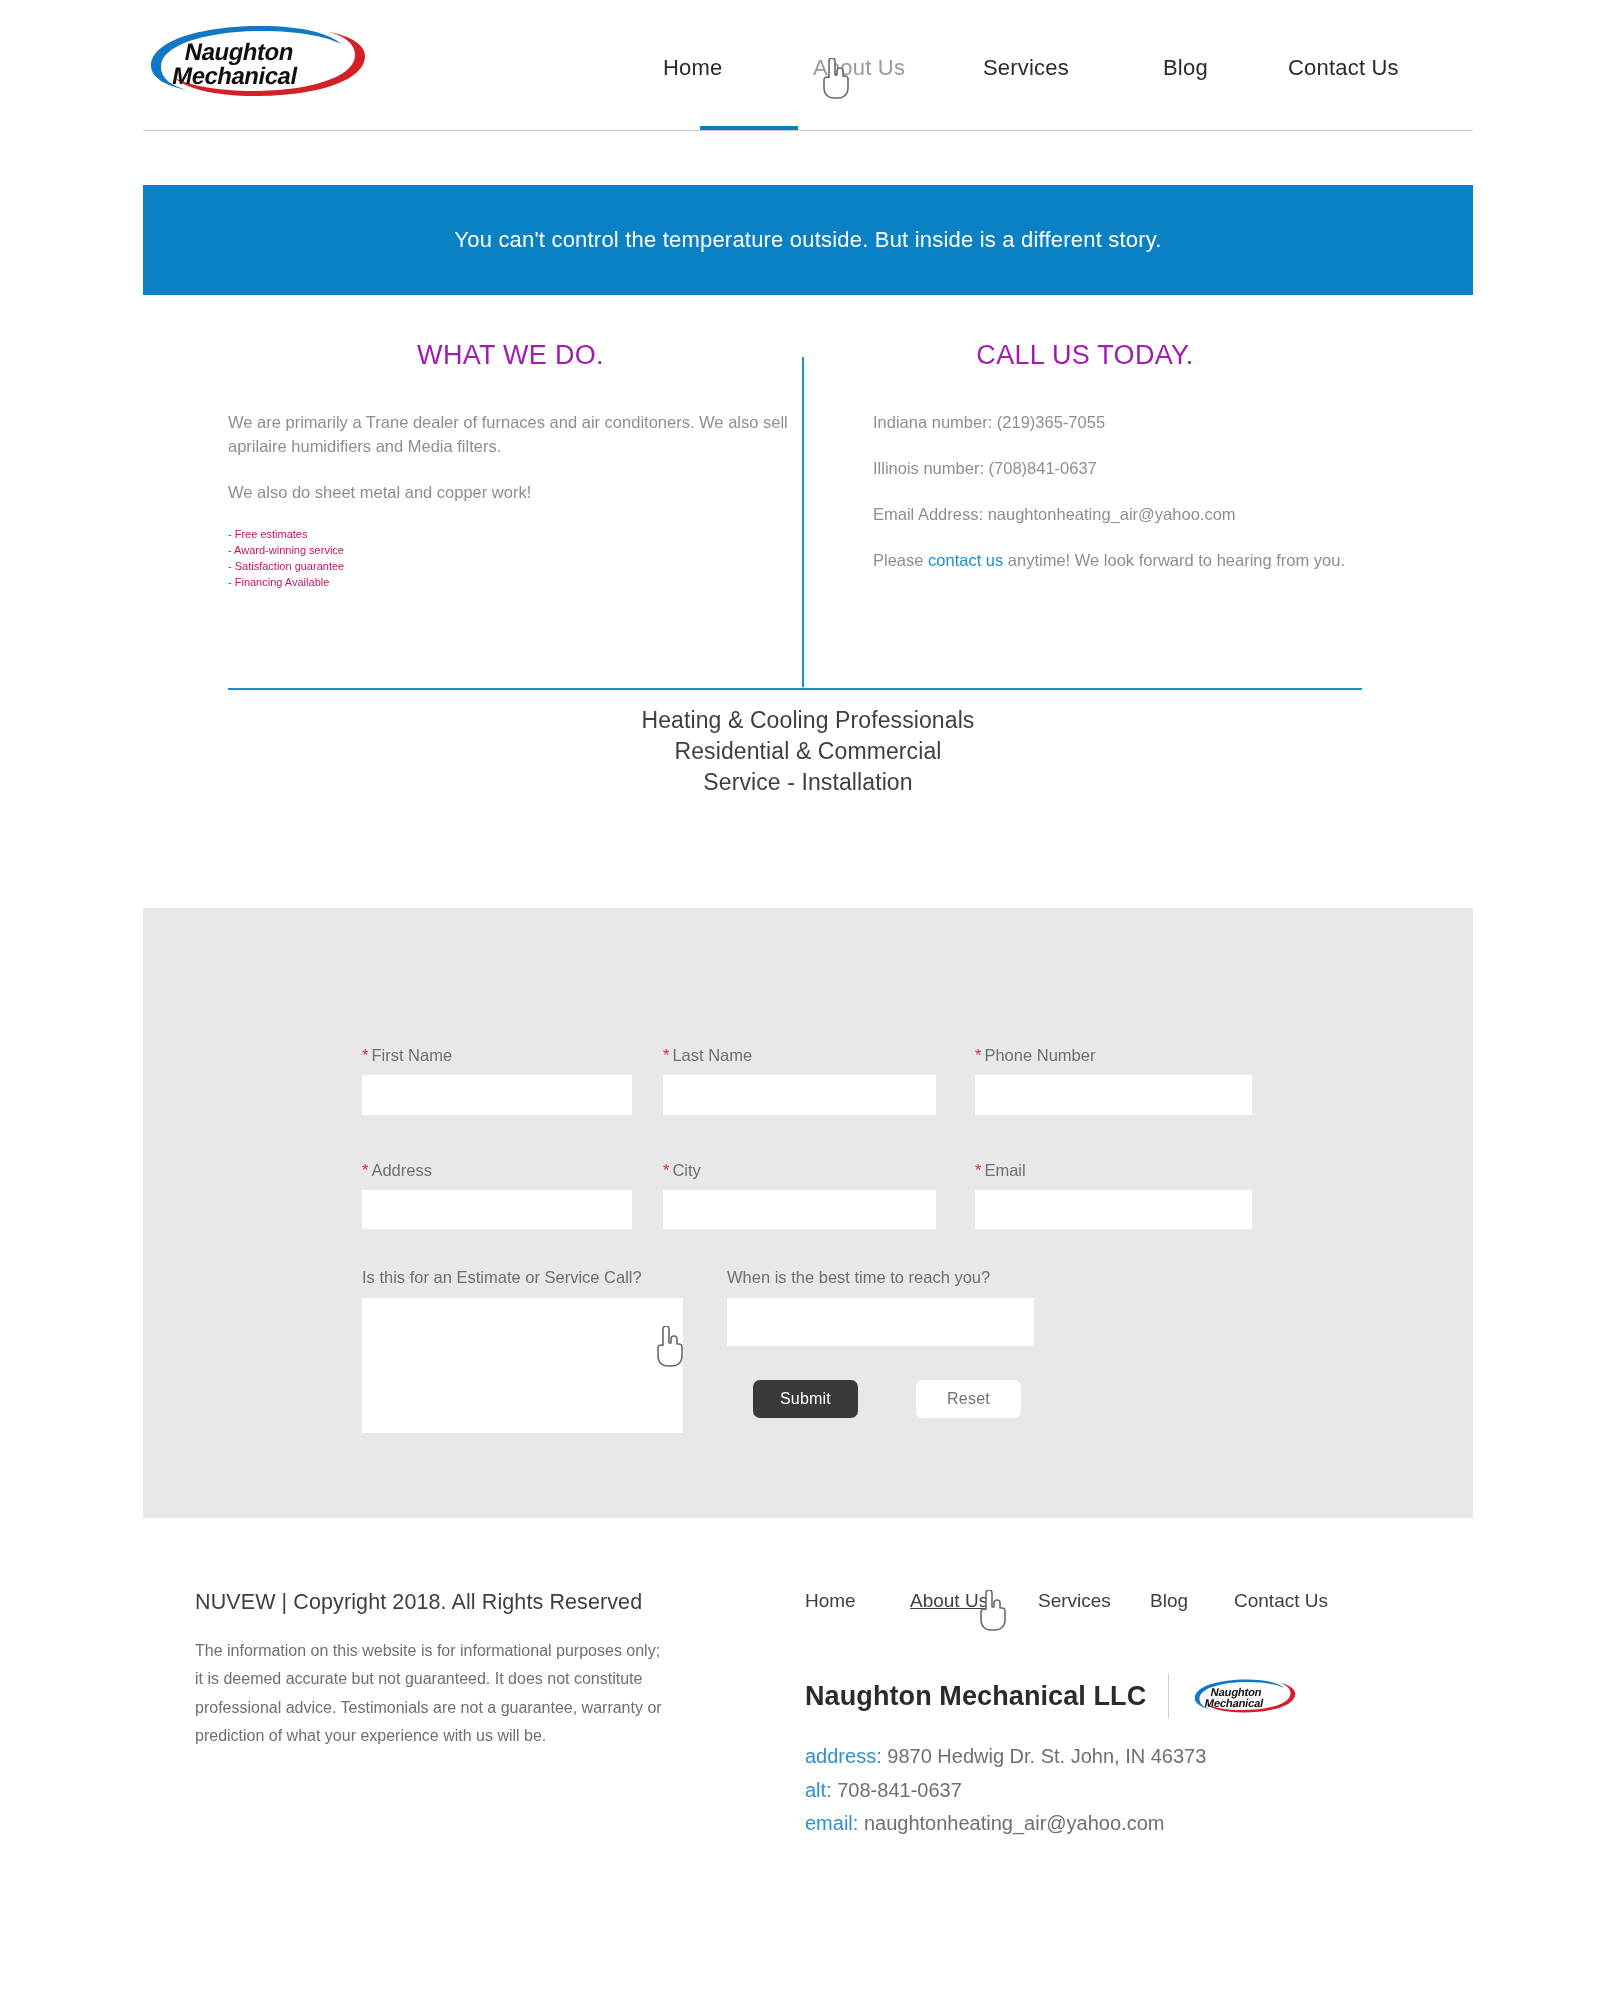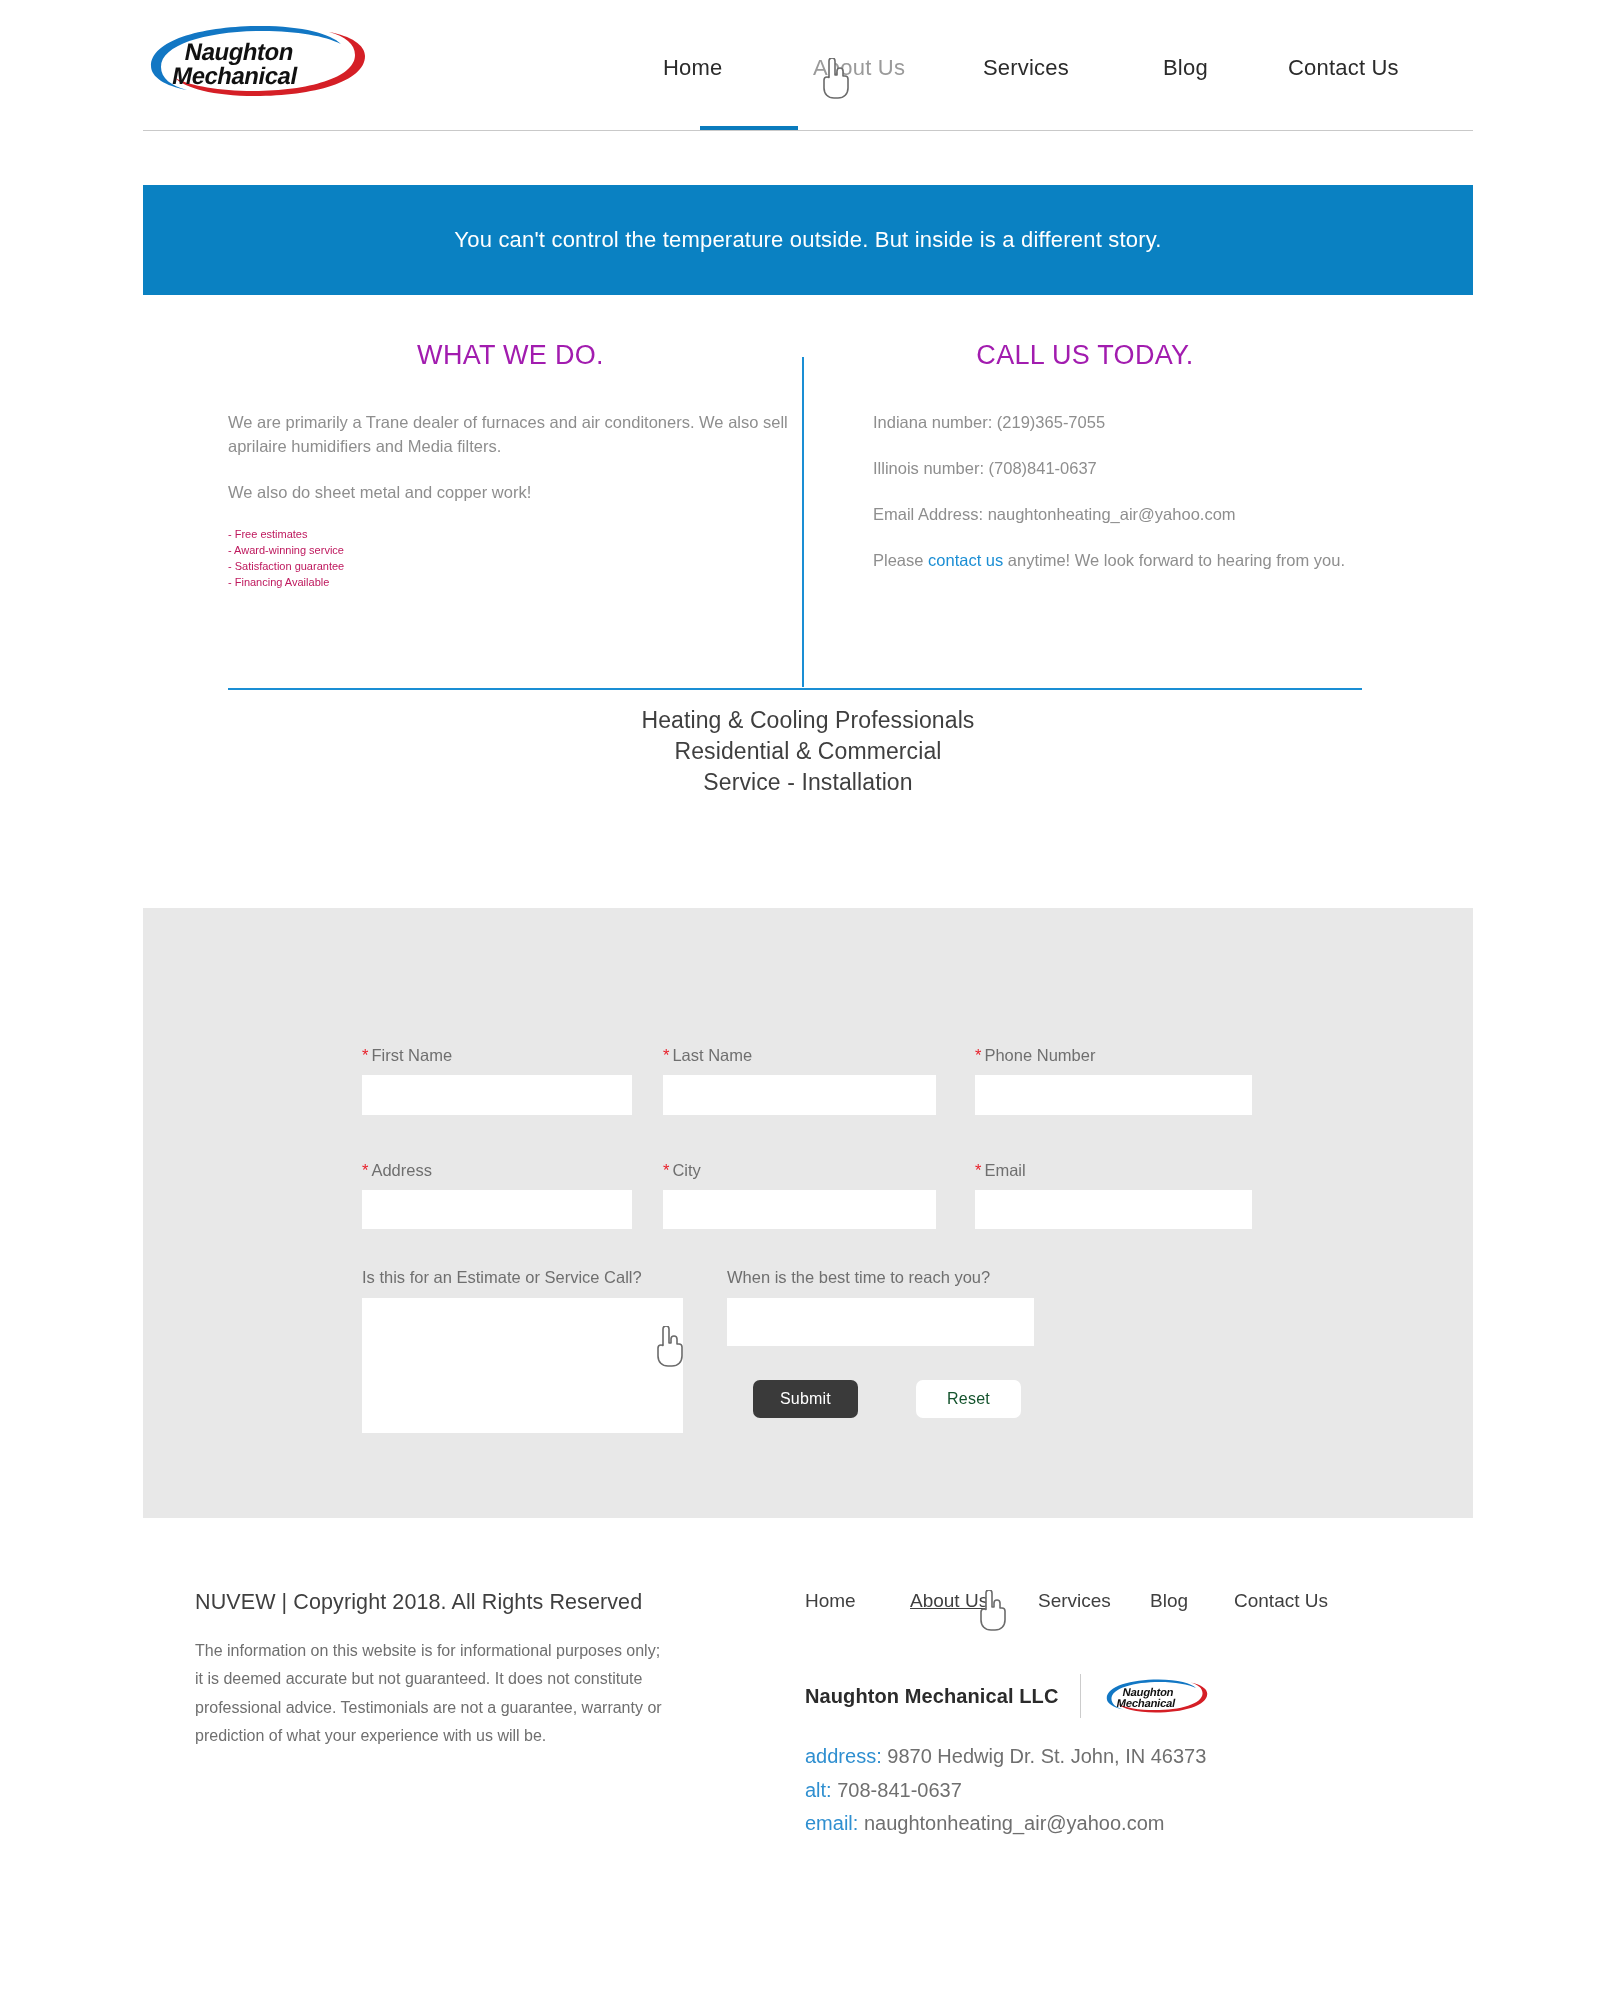--- a/index.html
+++ b/index.html
@@ -105,42 +105,42 @@
     position:absolute; background:#ffffff; border:none; outline:none; resize:none;
     font-family:"Liberation Sans", sans-serif; font-size:15px; color:#333;
     padding:6px 8px;
   }
   .btn {
     position:absolute; border:none; border-radius:7px;
     font-family:"Liberation Sans", sans-serif; font-size:16px;
     cursor:pointer; letter-spacing:.2px;
   }
   .btn-submit { background:#3a3a3a; color:#ffffff; }
-  .btn-reset  { background:#ffffff; color:#14532d; }
+  .btn-reset  { background:#ffffff; color:#737373; }
 
   
   .footer { position:absolute; left:0; top:1560px; width:1600px; height:380px; }
   .foot-left { position:absolute; left:195px; top:30px; width:470px; }
   .foot-copy {
     font-size:21.5px; color:#3f3f3f; font-weight:400; letter-spacing:.1px;
     margin-bottom:22px; white-space:nowrap;
   }
   .foot-disc {
     font-size:16px; line-height:1.77; color:#6f6f6f; font-weight:400;
   }
   .foot-right { position:absolute; left:805px; top:30px; width:600px; }
   .foot-nav { position:relative; height:34px; margin-bottom:50px; }
   .foot-nav-item {
     position:absolute; top:0; font-size:19px; color:#3f3f3f; font-weight:400;
     white-space:nowrap; cursor:pointer;
   }
   .foot-nav-item.hovered { text-decoration:underline; }
   .foot-brandrow { display:flex; align-items:center; margin-bottom:22px; }
   .foot-brand {
-    font-size:20px; color:#2b2b2b; font-weight:700; letter-spacing:.1px;
+    font-size:27px; color:#2b2b2b; font-weight:700; letter-spacing:.1px;
     white-space:nowrap;
   }
   .foot-sep { width:1px; height:44px; background:#cccccc; margin:0 22px; }
   .foot-logo-small svg { display:block; }
   .foot-contact div { font-size:20px; line-height:1.68; color:#6f6f6f; }
   .foot-contact .k { color:#2f8fd0; }
 
   
   .cursor { position:absolute; width:34px; height:42px; pointer-events:none; }
 </style>

